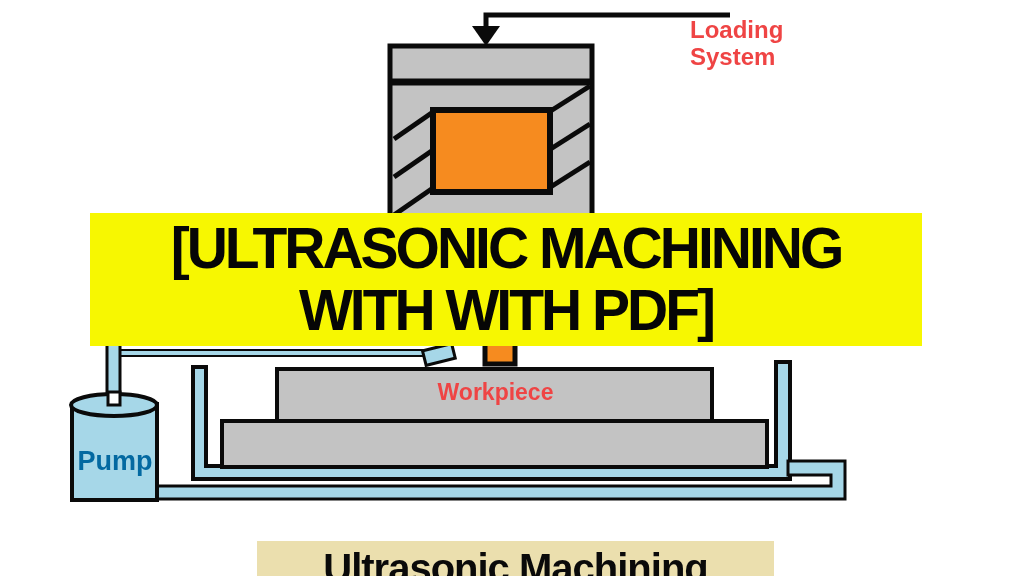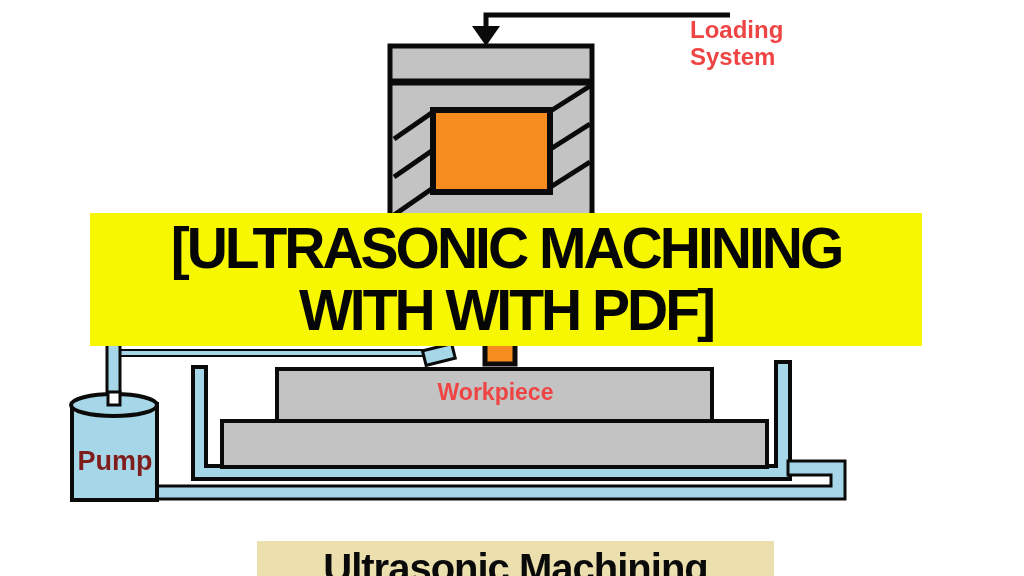--- a/index.html
+++ b/index.html
@@ -10,21 +10,21 @@
   .banner{position:absolute;z-index:2;box-sizing:border-box;}
   #title-banner{left:90px;top:213px;width:832px;height:133px;background:var(--yellow);
     color:#060606;font-weight:bold;font-size:57px;line-height:62px;letter-spacing:-3px;
     text-align:center;padding-top:4px;white-space:nowrap;}
   #caption-banner{left:257px;top:541px;width:517px;height:55px;background:var(--beige);
     color:#0a0a0a;font-weight:bold;font-size:40px;line-height:55px;letter-spacing:-1px;
     text-align:center;white-space:nowrap;}
   .lbl{position:absolute;z-index:3;color:#ef4444;font-weight:bold;}
   #loading-label{left:690px;top:16px;width:130px;font-size:24px;line-height:27px;}
   #workpiece-label{left:278px;top:379px;width:435px;text-align:center;font-size:23px;}
-  #pump-label{left:72px;top:446px;width:86px;text-align:center;font-size:27px;color:#7f1d1d;}
+  #pump-label{left:72px;top:446px;width:86px;text-align:center;font-size:27px;color:#0369a1;}
 </style>
 </head>
 <body>
 
 <div id="stage">
 
   <svg id="diagram" width="1024" height="576" viewBox="0 0 1024 576">
 
     <path d="M730,15 L486,15 L486,33" fill="none" stroke="var(--outline)" stroke-width="5"></path>
     <polygon points="486,46 472,26 500,26" fill="var(--outline)"></polygon>

